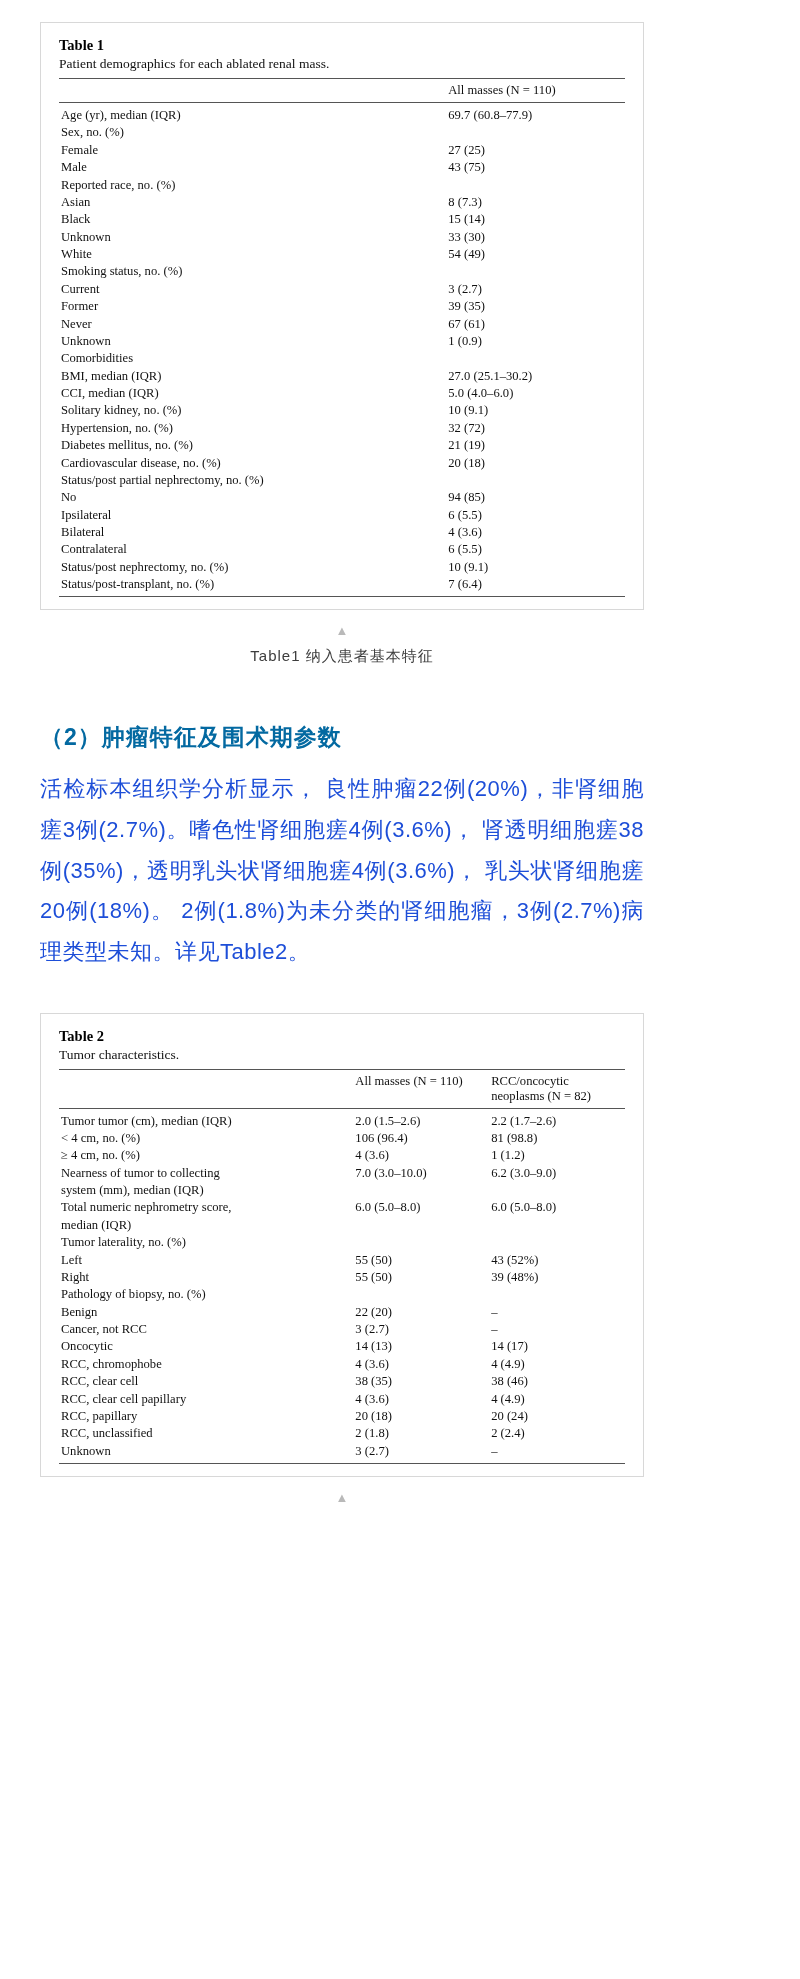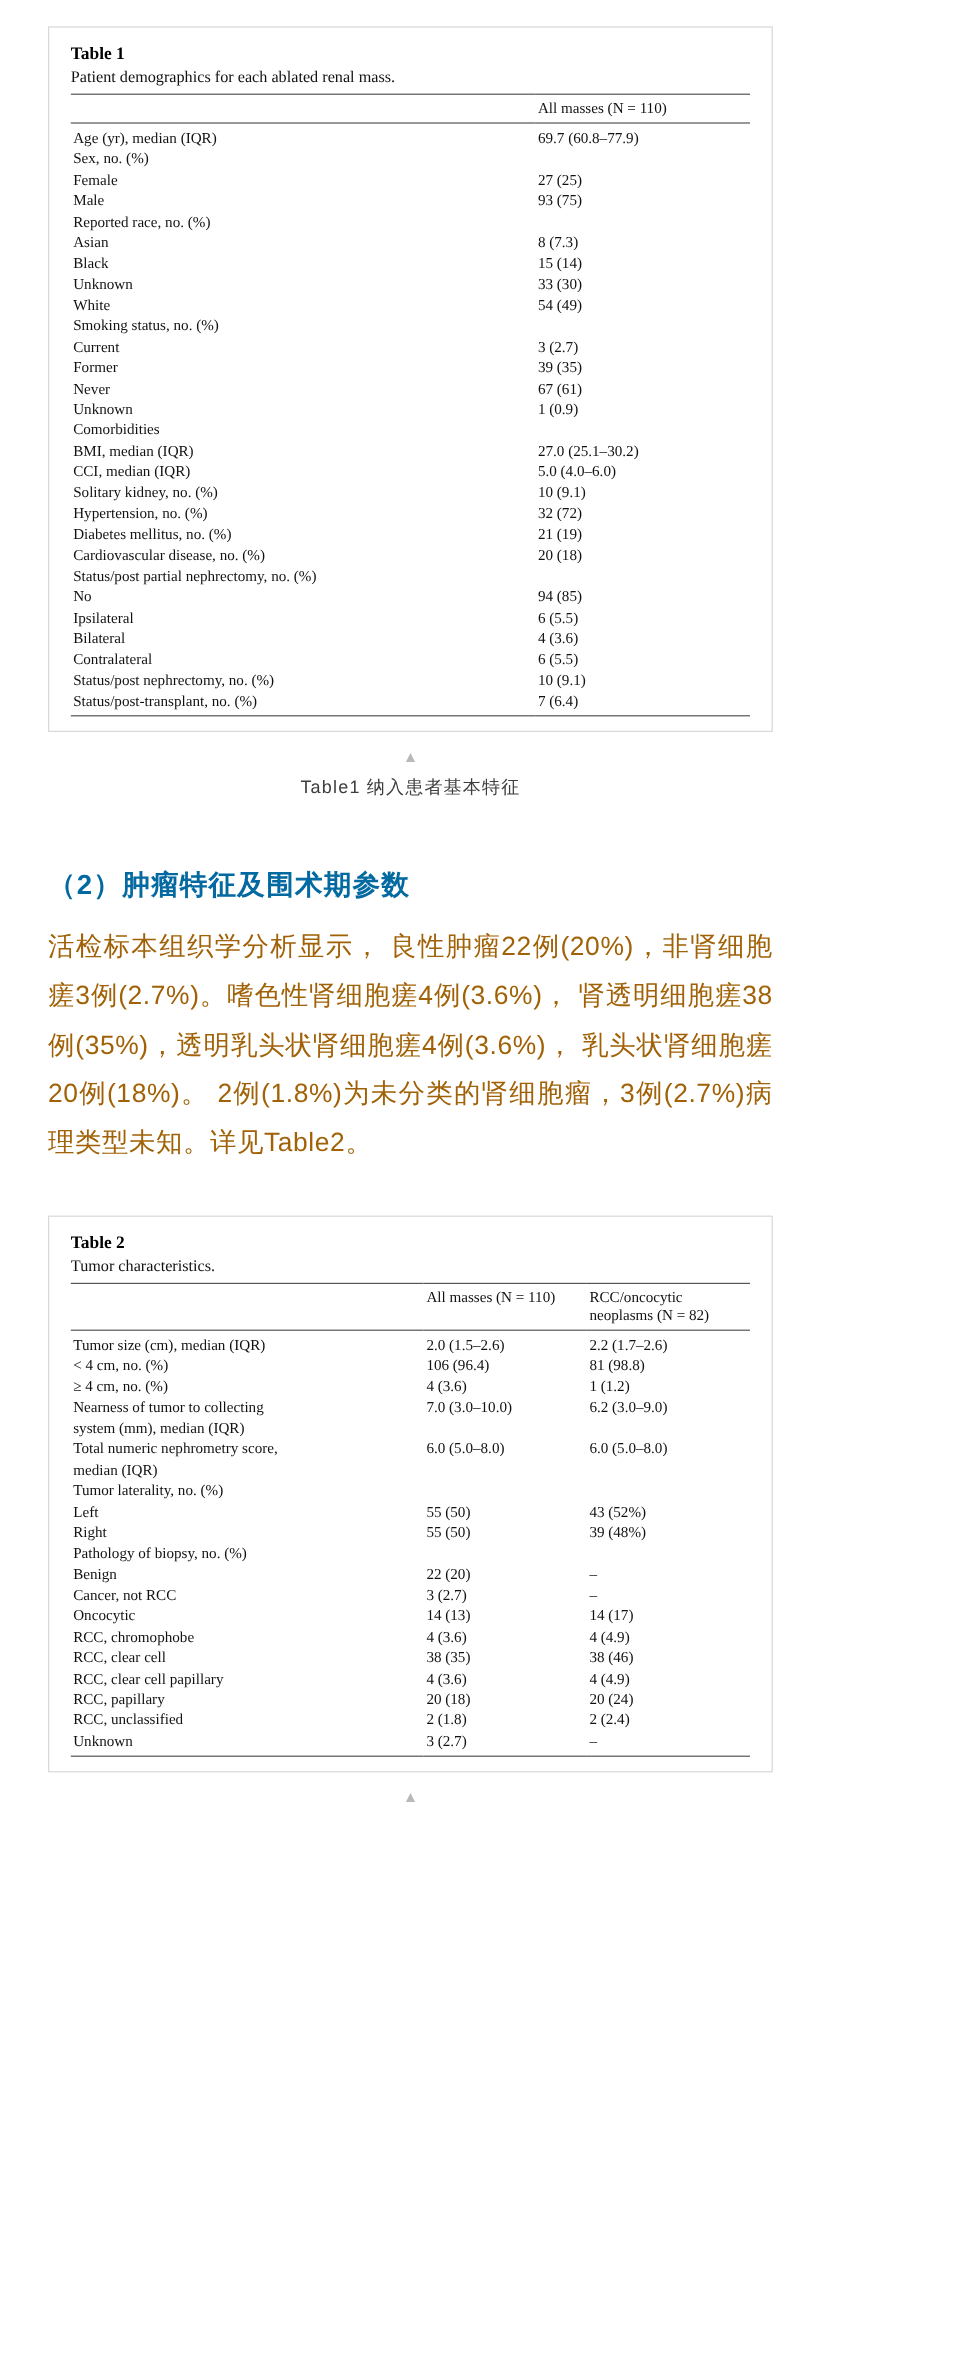--- a/index.html
+++ b/index.html
@@ -90,21 +90,21 @@
   .section-head {
     color: #0369a1;
     font-size: 23px;
     font-weight: bold;
     letter-spacing: 1px;
     margin: 56px 0 16px 0;
   }
   .body-text {
     font-size: 22px;
     line-height: 1.85;
-    color: #a16207;
+    color: #1d4ed8;
     text-align: justify;
     letter-spacing: 0.5px;
     margin-bottom: 40px;
   }
 </style>
 </head>
 <body>
 
 <div class="page">
 
@@ -127,21 +127,21 @@
             <tr>
               <td class="col-label ind-0">Sex, no. (%)</td>
               <td class="col-v1"></td>
             </tr>
             <tr>
               <td class="col-label ind-1">Female</td>
               <td class="col-v1">27 (25)</td>
             </tr>
             <tr>
               <td class="col-label ind-1">Male</td>
-              <td class="col-v1">93 (75)</td>
+              <td class="col-v1">43 (75)</td>
             </tr>
             <tr>
               <td class="col-label ind-0">Reported race, no. (%)</td>
               <td class="col-v1"></td>
             </tr>
             <tr>
               <td class="col-label ind-1">Asian</td>
               <td class="col-v1">8 (7.3)</td>
             </tr>
             <tr>
@@ -249,21 +249,21 @@
       <table class="data">
         <thead>
           <tr>
             <th class="col-label"></th>
             <th class="col-v1">All masses (N = 110)</th>
             <th class="col-v2">RCC/oncocytic neoplasms (N = 82)</th>
           </tr>
         </thead>
         <tbody id="t2-body">
             <tr>
-              <td class="col-label ind-0">Tumor size (cm), median (IQR)</td>
+              <td class="col-label ind-0">Tumor tumor (cm), median (IQR)</td>
               <td class="col-v1">2.0 (1.5–2.6)</td>
               <td class="col-v2">2.2 (1.7–2.6)</td>
             </tr>
             <tr>
               <td class="col-label ind-1">&lt; 4 cm, no. (%)</td>
               <td class="col-v1">106 (96.4)</td>
               <td class="col-v2">81 (98.8)</td>
             </tr>
             <tr>
               <td class="col-label ind-1">≥ 4 cm, no. (%)</td>

